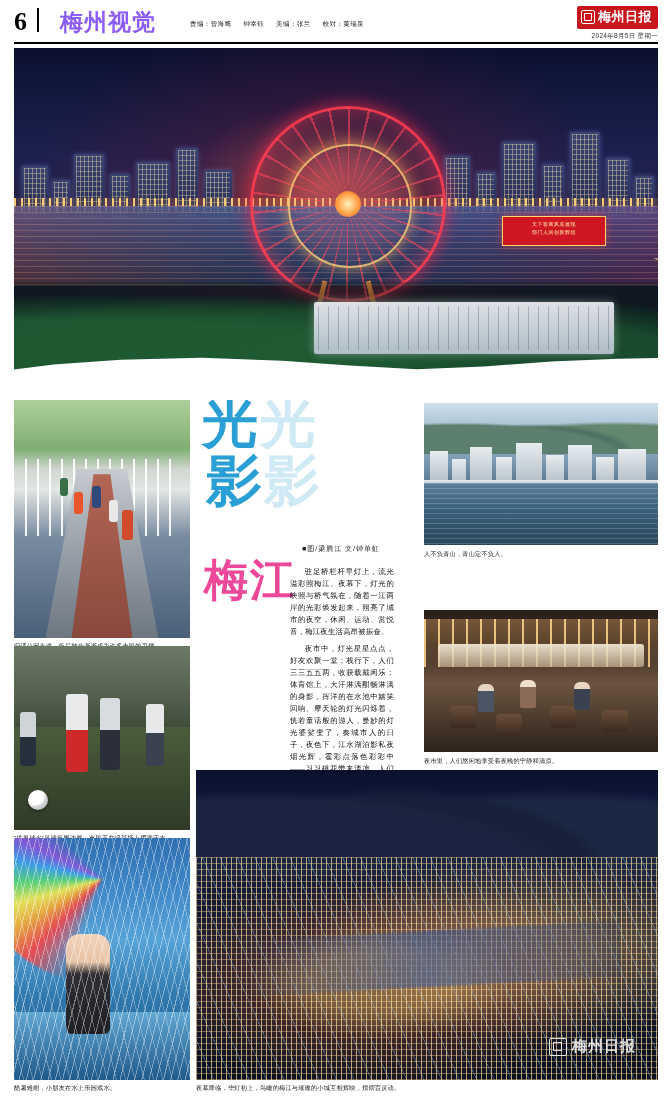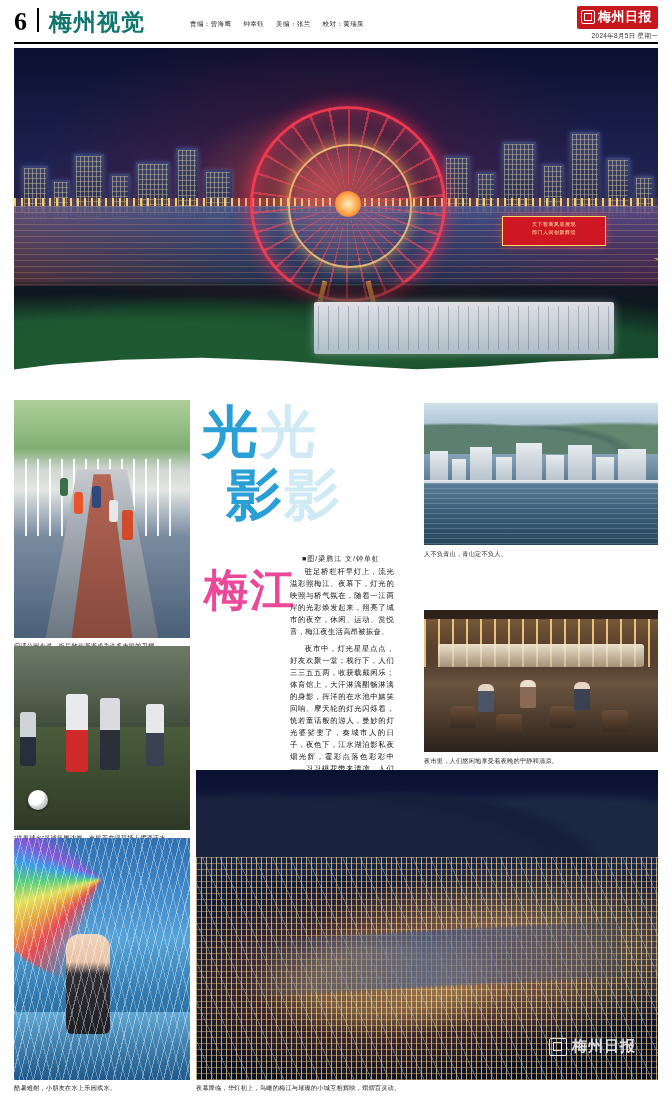--- a/index.html
+++ b/index.html
@@ -50,21 +50,22 @@
     background: #000;
     margin: 0 4px;
     position: relative;
     top: 2px;
   }
   .section-title {
     font-family: "Liberation Serif", serif;
     font-size: 23px;
     font-weight: bold;
     letter-spacing: 1px;
-    color: #0f766e;
+    color: #8b5cf6;
+    margin-left: 11px;
   }
   .credits {
     position: absolute;
     left: 176px;
     top: 14px;
     font-size: 6.5px;
     color: #222;
     letter-spacing: 0.4px;
     display: flex;
     gap: 12px;
@@ -379,41 +380,42 @@
     opacity: 0.8;
   }
   .sp-water {
     position: absolute; left: 0; right: 0; bottom: 0; height: 28%;
     background: linear-gradient(180deg, rgba(120,190,230,0.7), rgba(30,90,140,0.95));
   }
 
   
   .headline-wrap {
     position: absolute;
-    left: 196px; top: 398px;
+    left: 196px; top: 388px;
     width: 200px; height: 420px;
   }
   .gw-title {
     position: absolute;
     left: 6px; top: 6px;
     font-family: "Liberation Serif", serif;
     font-size: 56px;
     font-weight: bold;
     color: #2a9fd6;
     line-height: 1.02;
     letter-spacing: 2px;
   }
   .gw-title .ghost {
     color: #bfe3f2;
     opacity: 0.75;
   }
   .gw-title .l2 {
     display: block;
     margin-top: 6px;
-    margin-left: 24px;
+    margin-left: 4px;
+    font-family: Liberation Mono, monospace;
   }
   .main-title {
     position: absolute;
     left: 8px; top: 168px;
     font-family: "Liberation Serif", serif;
     font-size: 44px;
     font-weight: bold;
     color: #ec4899;
     line-height: 1.12;
     letter-spacing: 2px;

